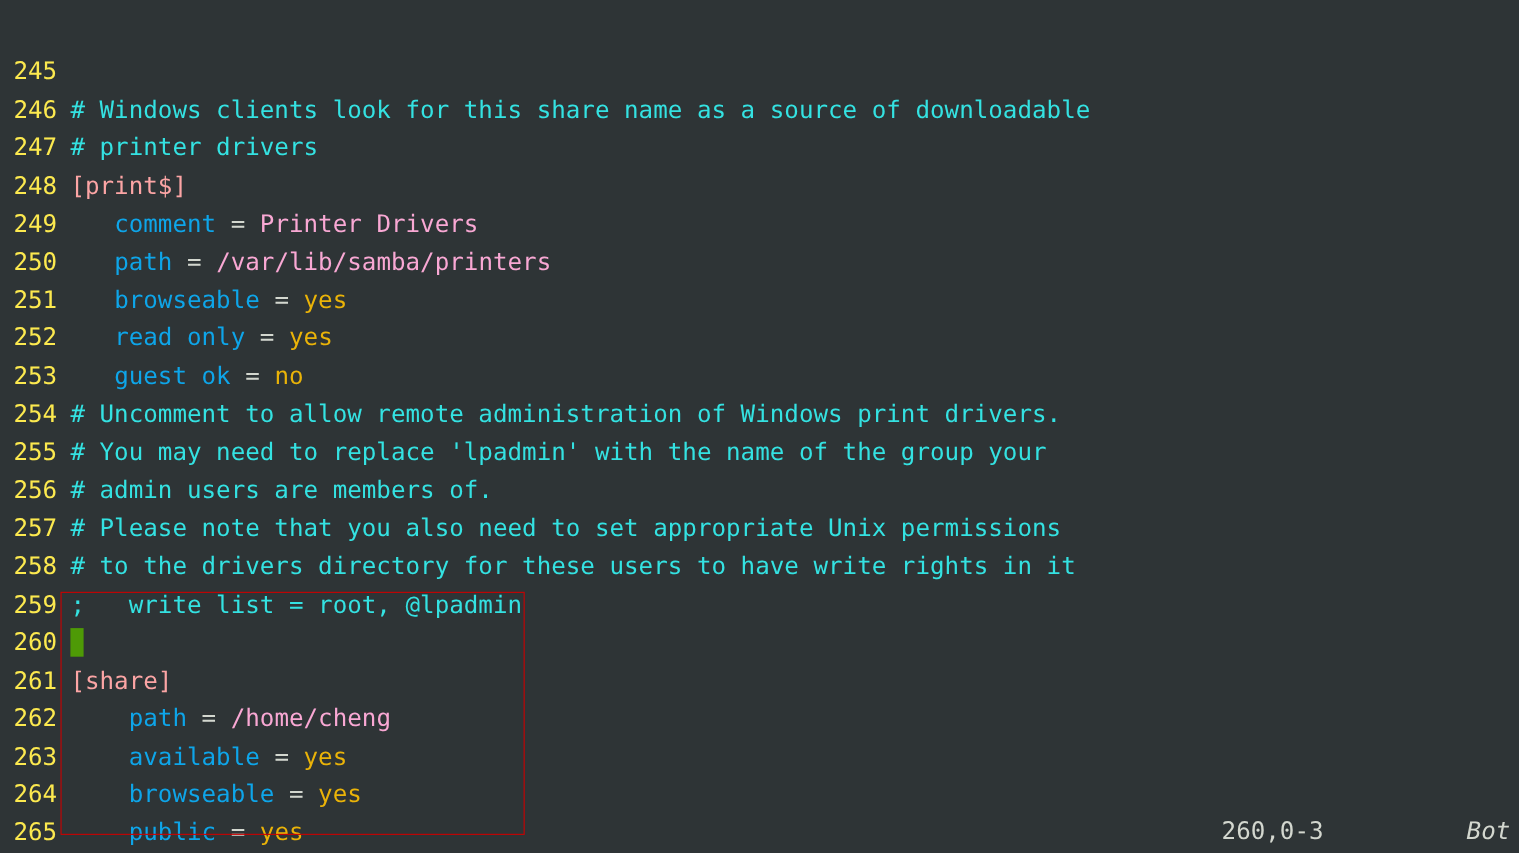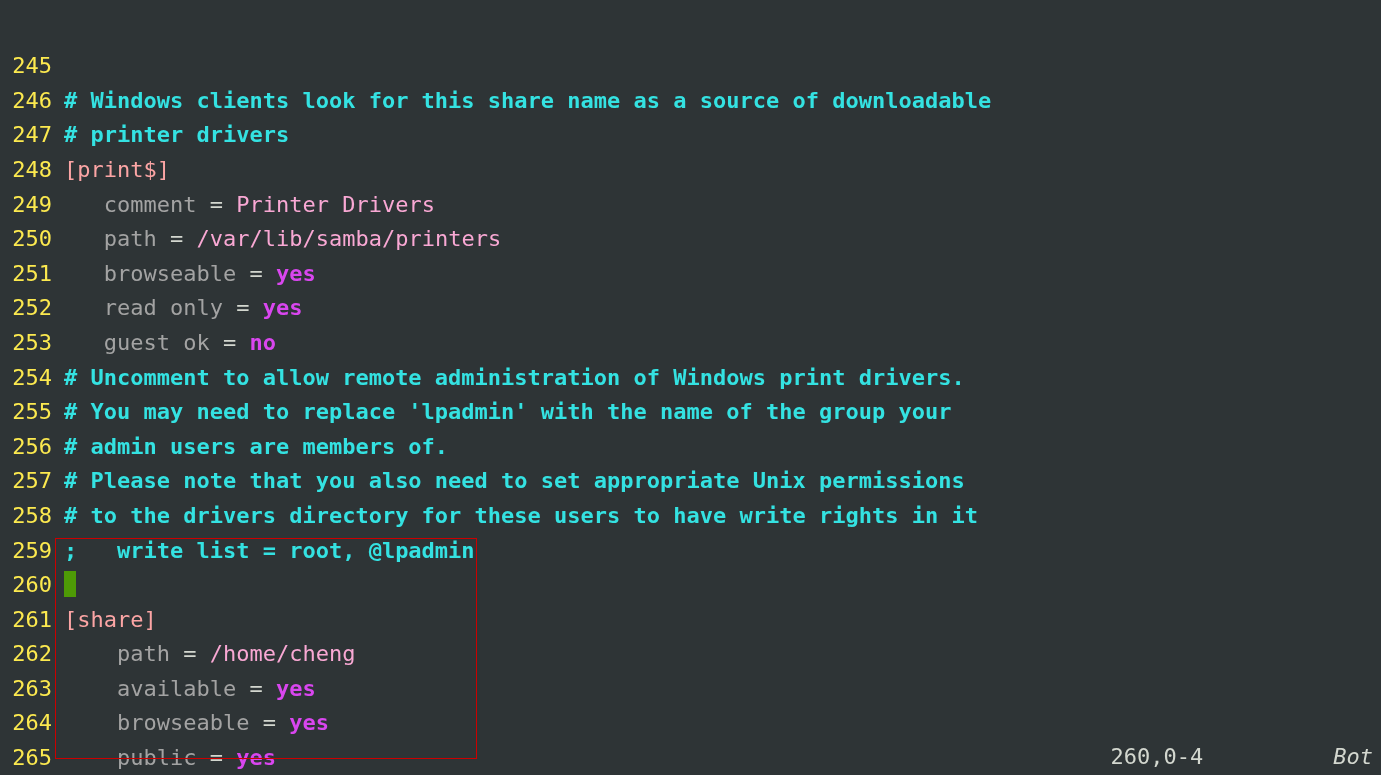--- a/index.html
+++ b/index.html
@@ -33,26 +33,26 @@
     padding-right: 0;
     flex-shrink: 0;
   }
   .gap {
     width: 12px;
     flex-shrink: 0;
   }
   .content {
     flex: 1;
   }
-  .comment { color: #34e2e2; font-weight: bold; }
+  .comment { color: #34e2e2; }
   .section { color: #fca5a5; }
-  .key     { color: #a3a3a3; }
+  .key     { color: #0ea5e9; }
   .eq      { color: #d3d7cf; }
   .val     { color: #f9a8d4; }
-  .valkw   { color: #d946ef; font-weight: bold; }
+  .valkw   { color: #eab308; }
   .cursor {
     display: inline-block;
     width: 12px;
     height: 26px;
     background: #4e9a06;
     vertical-align: text-bottom;
     margin-left: 0;
   }
   .redbox {
     position: absolute;
@@ -87,16 +87,16 @@
 </head>
 <body>
 
 <div class="terminal">
   <div id="lines-container" style="position: relative; top: -20px;"><div class="line"><span class="lineno">245</span><span class="gap"></span><span class="content"></span></div><div class="line"><span class="lineno">246</span><span class="gap"></span><span class="content"><span class="comment"># Windows clients look for this share name as a source of downloadable</span></span></div><div class="line"><span class="lineno">247</span><span class="gap"></span><span class="content"><span class="comment"># printer drivers</span></span></div><div class="line"><span class="lineno">248</span><span class="gap"></span><span class="content"><span class="section">[print$]</span></span></div><div class="line"><span class="lineno">249</span><span class="gap"></span><span class="content"><span>   </span><span class="key">comment</span><span class="eq"> = </span><span class="val">Printer Drivers</span></span></div><div class="line"><span class="lineno">250</span><span class="gap"></span><span class="content"><span>   </span><span class="key">path</span><span class="eq"> = </span><span class="val">/var/lib/samba/printers</span></span></div><div class="line"><span class="lineno">251</span><span class="gap"></span><span class="content"><span>   </span><span class="key">browseable</span><span class="eq"> = </span><span class="valkw">yes</span></span></div><div class="line"><span class="lineno">252</span><span class="gap"></span><span class="content"><span>   </span><span class="key">read only</span><span class="eq"> = </span><span class="valkw">yes</span></span></div><div class="line"><span class="lineno">253</span><span class="gap"></span><span class="content"><span>   </span><span class="key">guest ok</span><span class="eq"> = </span><span class="valkw">no</span></span></div><div class="line"><span class="lineno">254</span><span class="gap"></span><span class="content"><span class="comment"># Uncomment to allow remote administration of Windows print drivers.</span></span></div><div class="line"><span class="lineno">255</span><span class="gap"></span><span class="content"><span class="comment"># You may need to replace 'lpadmin' with the name of the group your</span></span></div><div class="line"><span class="lineno">256</span><span class="gap"></span><span class="content"><span class="comment"># admin users are members of.</span></span></div><div class="line"><span class="lineno">257</span><span class="gap"></span><span class="content"><span class="comment"># Please note that you also need to set appropriate Unix permissions</span></span></div><div class="line"><span class="lineno">258</span><span class="gap"></span><span class="content"><span class="comment"># to the drivers directory for these users to have write rights in it</span></span></div><div class="line"><span class="lineno">259</span><span class="gap"></span><span class="content"><span class="comment">;   write list = root, @lpadmin</span></span></div><div class="line"><span class="lineno">260</span><span class="gap"></span><span class="content"><span class="cursor"></span></span></div><div class="line"><span class="lineno">261</span><span class="gap"></span><span class="content"><span class="section">[share]</span></span></div><div class="line"><span class="lineno">262</span><span class="gap"></span><span class="content"><span>    </span><span class="key">path</span><span class="eq"> = </span><span class="val">/home/cheng</span></span></div><div class="line"><span class="lineno">263</span><span class="gap"></span><span class="content"><span>    </span><span class="key">available</span><span class="eq"> = </span><span class="valkw">yes</span></span></div><div class="line"><span class="lineno">264</span><span class="gap"></span><span class="content"><span>    </span><span class="key">browseable</span><span class="eq"> = </span><span class="valkw">yes</span></span></div><div class="line"><span class="lineno">265</span><span class="gap"></span><span class="content"><span>    </span><span class="key">public</span><span class="eq"> = </span><span class="valkw">yes</span></span></div></div>
 
   <div class="redbox"></div>
 
   <div class="statusbar">
     <span class="status-left"></span>
-    <span class="status-pos">260,0-4</span>
+    <span class="status-pos">260,0-3</span>
     <span class="status-right">Bot</span>
   </div>
 </div>
 
 </body></html>

